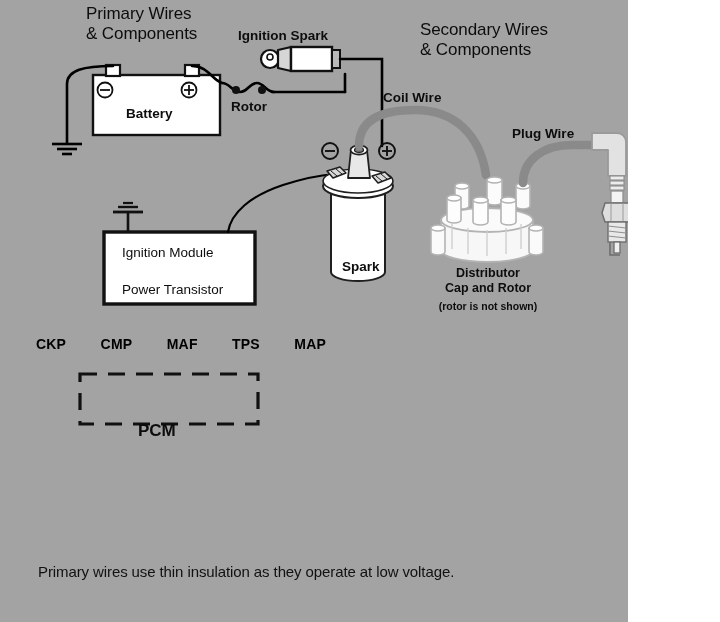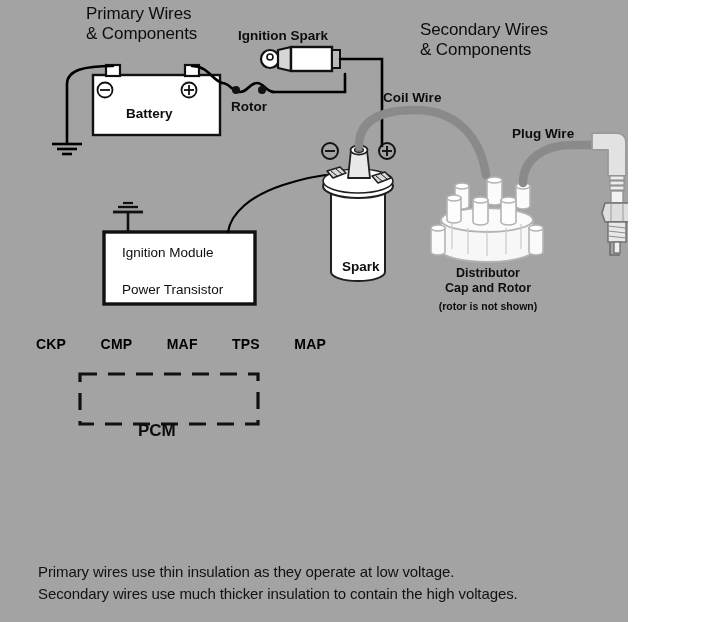--- a/index.html
+++ b/index.html
@@ -268,16 +268,15 @@
     <span class="sensor-row">MAF</span>
     <span class="sensor-row">TPS</span>
     <span class="sensor-row">MAP</span>
   </div>
 
   <div class="lbl pcm-lbl" style="left:138px; top:409px;margin-top:12px;">PCM</div>
 
 
   <div style="position:absolute; left:20px; top:531px;margin-top:32px;">
     <div class="body-text" style="margin-bottom:5px; padding-left:18px;">Primary wires use thin insulation as they operate at low voltage.</div>
-    <div class="body-text" style="margin-bottom:5px; padding-left:18px;">Secondary wires use much thicker insulation to contain the high voltages.</div>
   </div>
 
 </div>
 
 </body></html>

